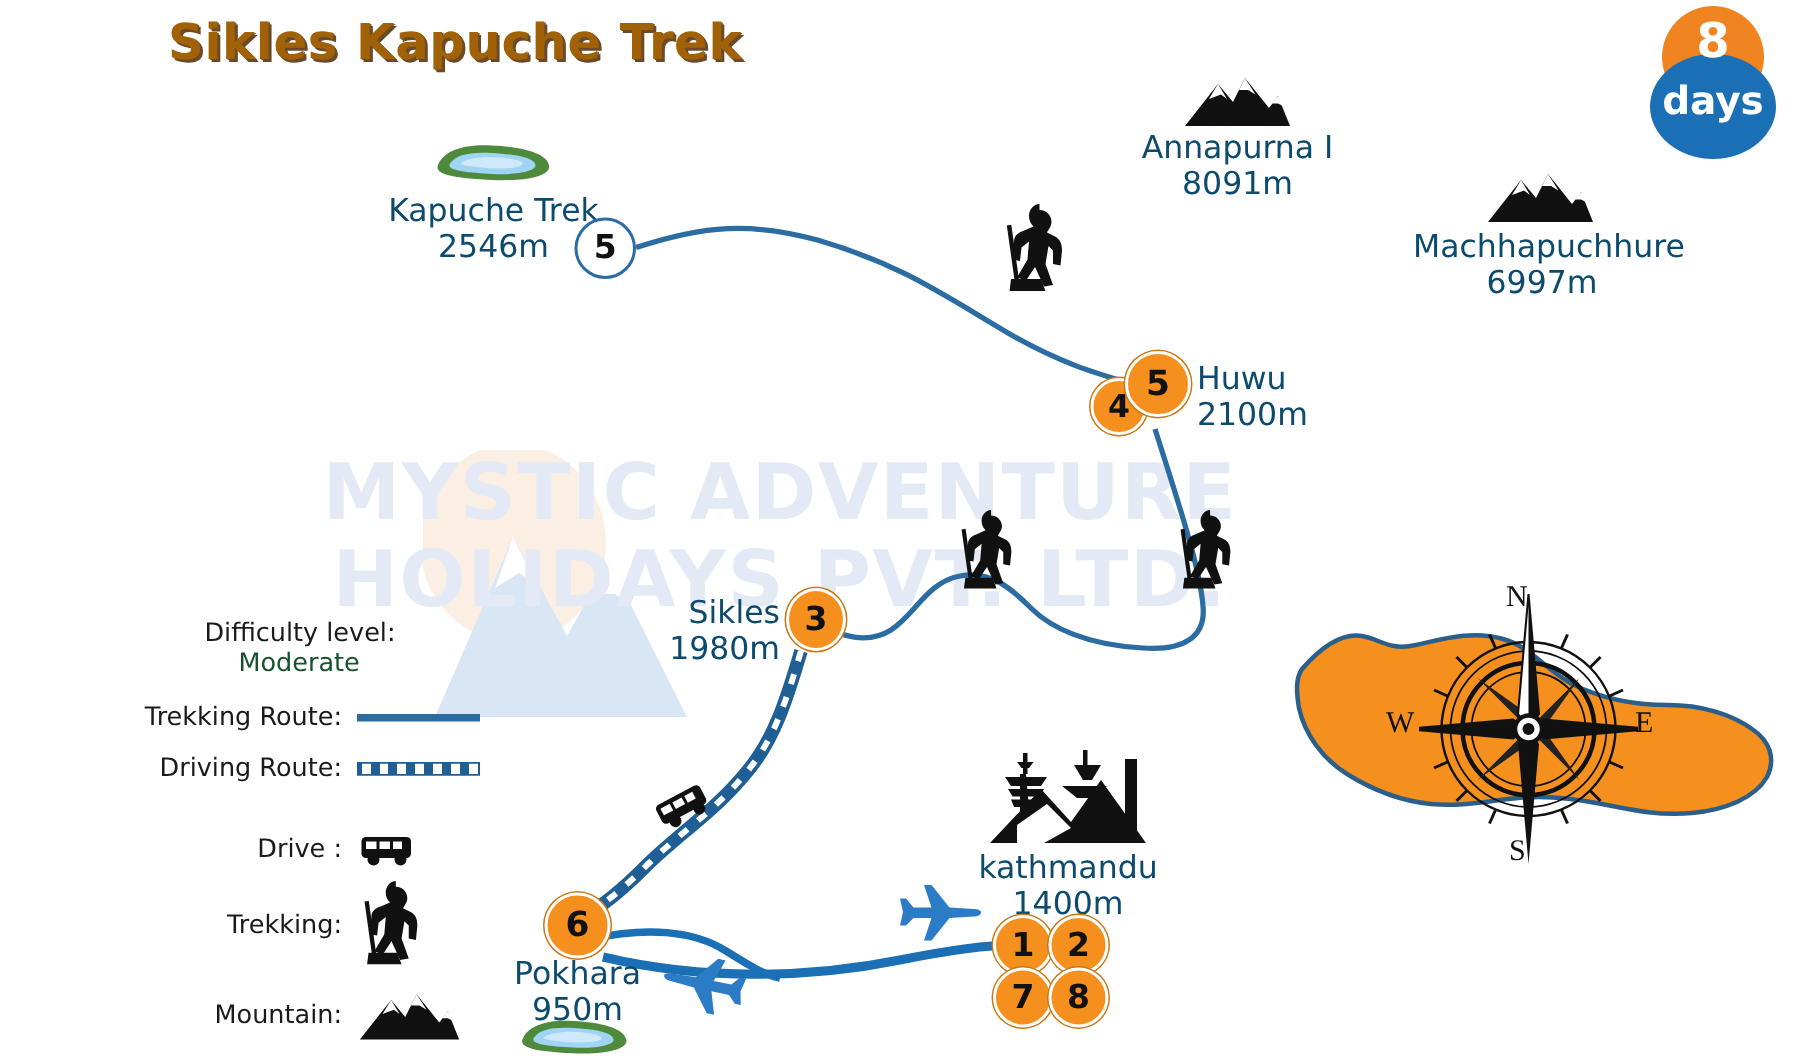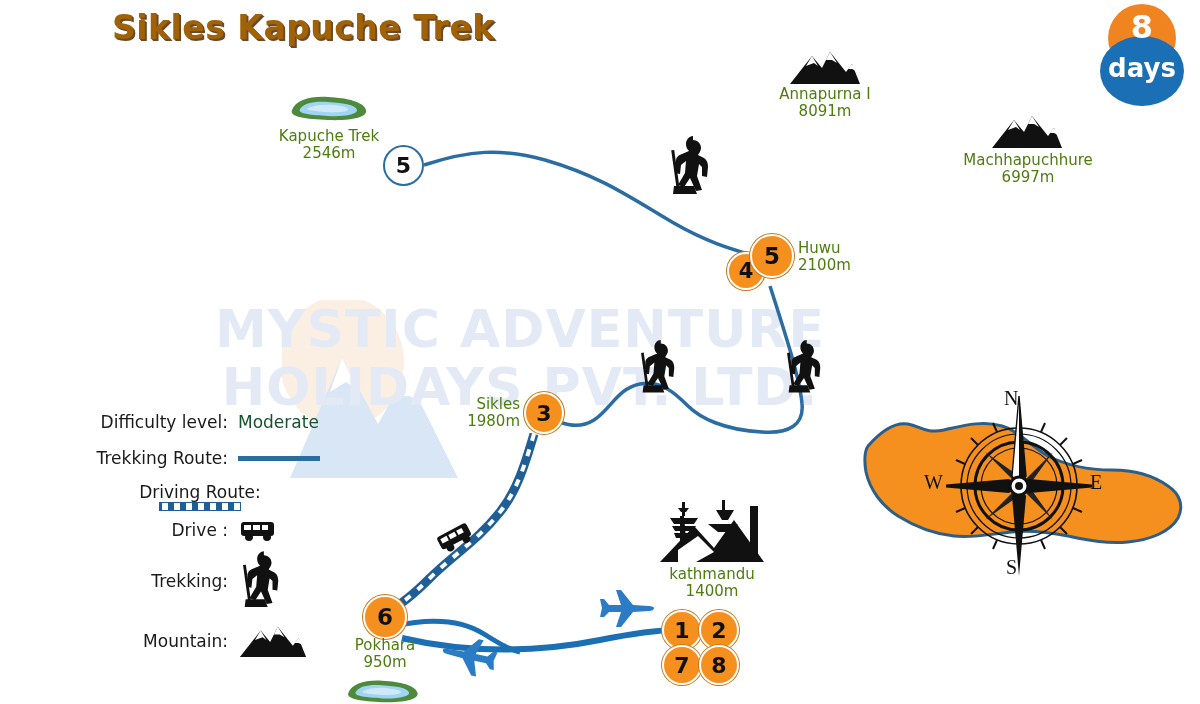--- a/index.html
+++ b/index.html
@@ -103,22 +103,22 @@
   
   #routes {
     position: absolute;
     left: 0; top: 0;
     width: 1200px; height: 704px;
   }
 
   
   .place-label {
     position: absolute;
-    font-size: 15px;
-    color: #4d7c0f;
+    font-size: 21px;
+    color: #0c4a6e;
     line-height: 1.15;
     white-space: nowrap;
   }
   .place-label .nm { display: block; }
   .place-label .alt { display: block; }
   .place-label.center { text-align: center; }
   .place-label.right { text-align: right; }
 
   
   .node {
@@ -405,33 +405,33 @@
       <circle r="4" fill="#111111"></circle>
     </g>
   </svg>
   <div style="position:absolute;left:1004px;top:387px;font-family:'Liberation Serif',serif;font-size:20px;color:#111;">N</div>
   <div style="position:absolute;left:1006px;top:556px;font-family:'Liberation Serif',serif;font-size:20px;color:#111;">S</div>
   <div style="position:absolute;left:924px;top:471px;font-family:'Liberation Serif',serif;font-size:20px;color:#111;">W</div>
   <div style="position:absolute;left:1090px;top:471px;font-family:'Liberation Serif',serif;font-size:20px;color:#111;">E</div>
 
   <div id="legend">
 
-    <div class="legend-row" style="margin-bottom:16px;">
+    <div class="legend-row" style="margin-bottom:16px;flex-direction:column;">
       <div class="legend-label">Difficulty level:</div>
       <div class="legend-val txt">Moderate</div>
     </div>
 
     <div class="legend-row" style="margin-bottom:14px;">
       <div class="legend-label">Trekking Route:</div>
       <div class="legend-val">
           <span class="line-solid"></span>
         </div>
     </div>
 
-    <div class="legend-row" style="margin-bottom:6px;flex-direction:column;">
+    <div class="legend-row" style="margin-bottom:31px;">
       <div class="legend-label">Driving Route:</div>
       <div class="legend-val">
           <span class="line-dashed"></span>
         </div>
     </div>
 
     <div class="legend-row" style="margin-bottom:8px;">
       <div class="legend-label">Drive :</div>
       <div class="legend-val">
         <svg style="width:40px;height:26px;" viewBox="0 0 38 26">

